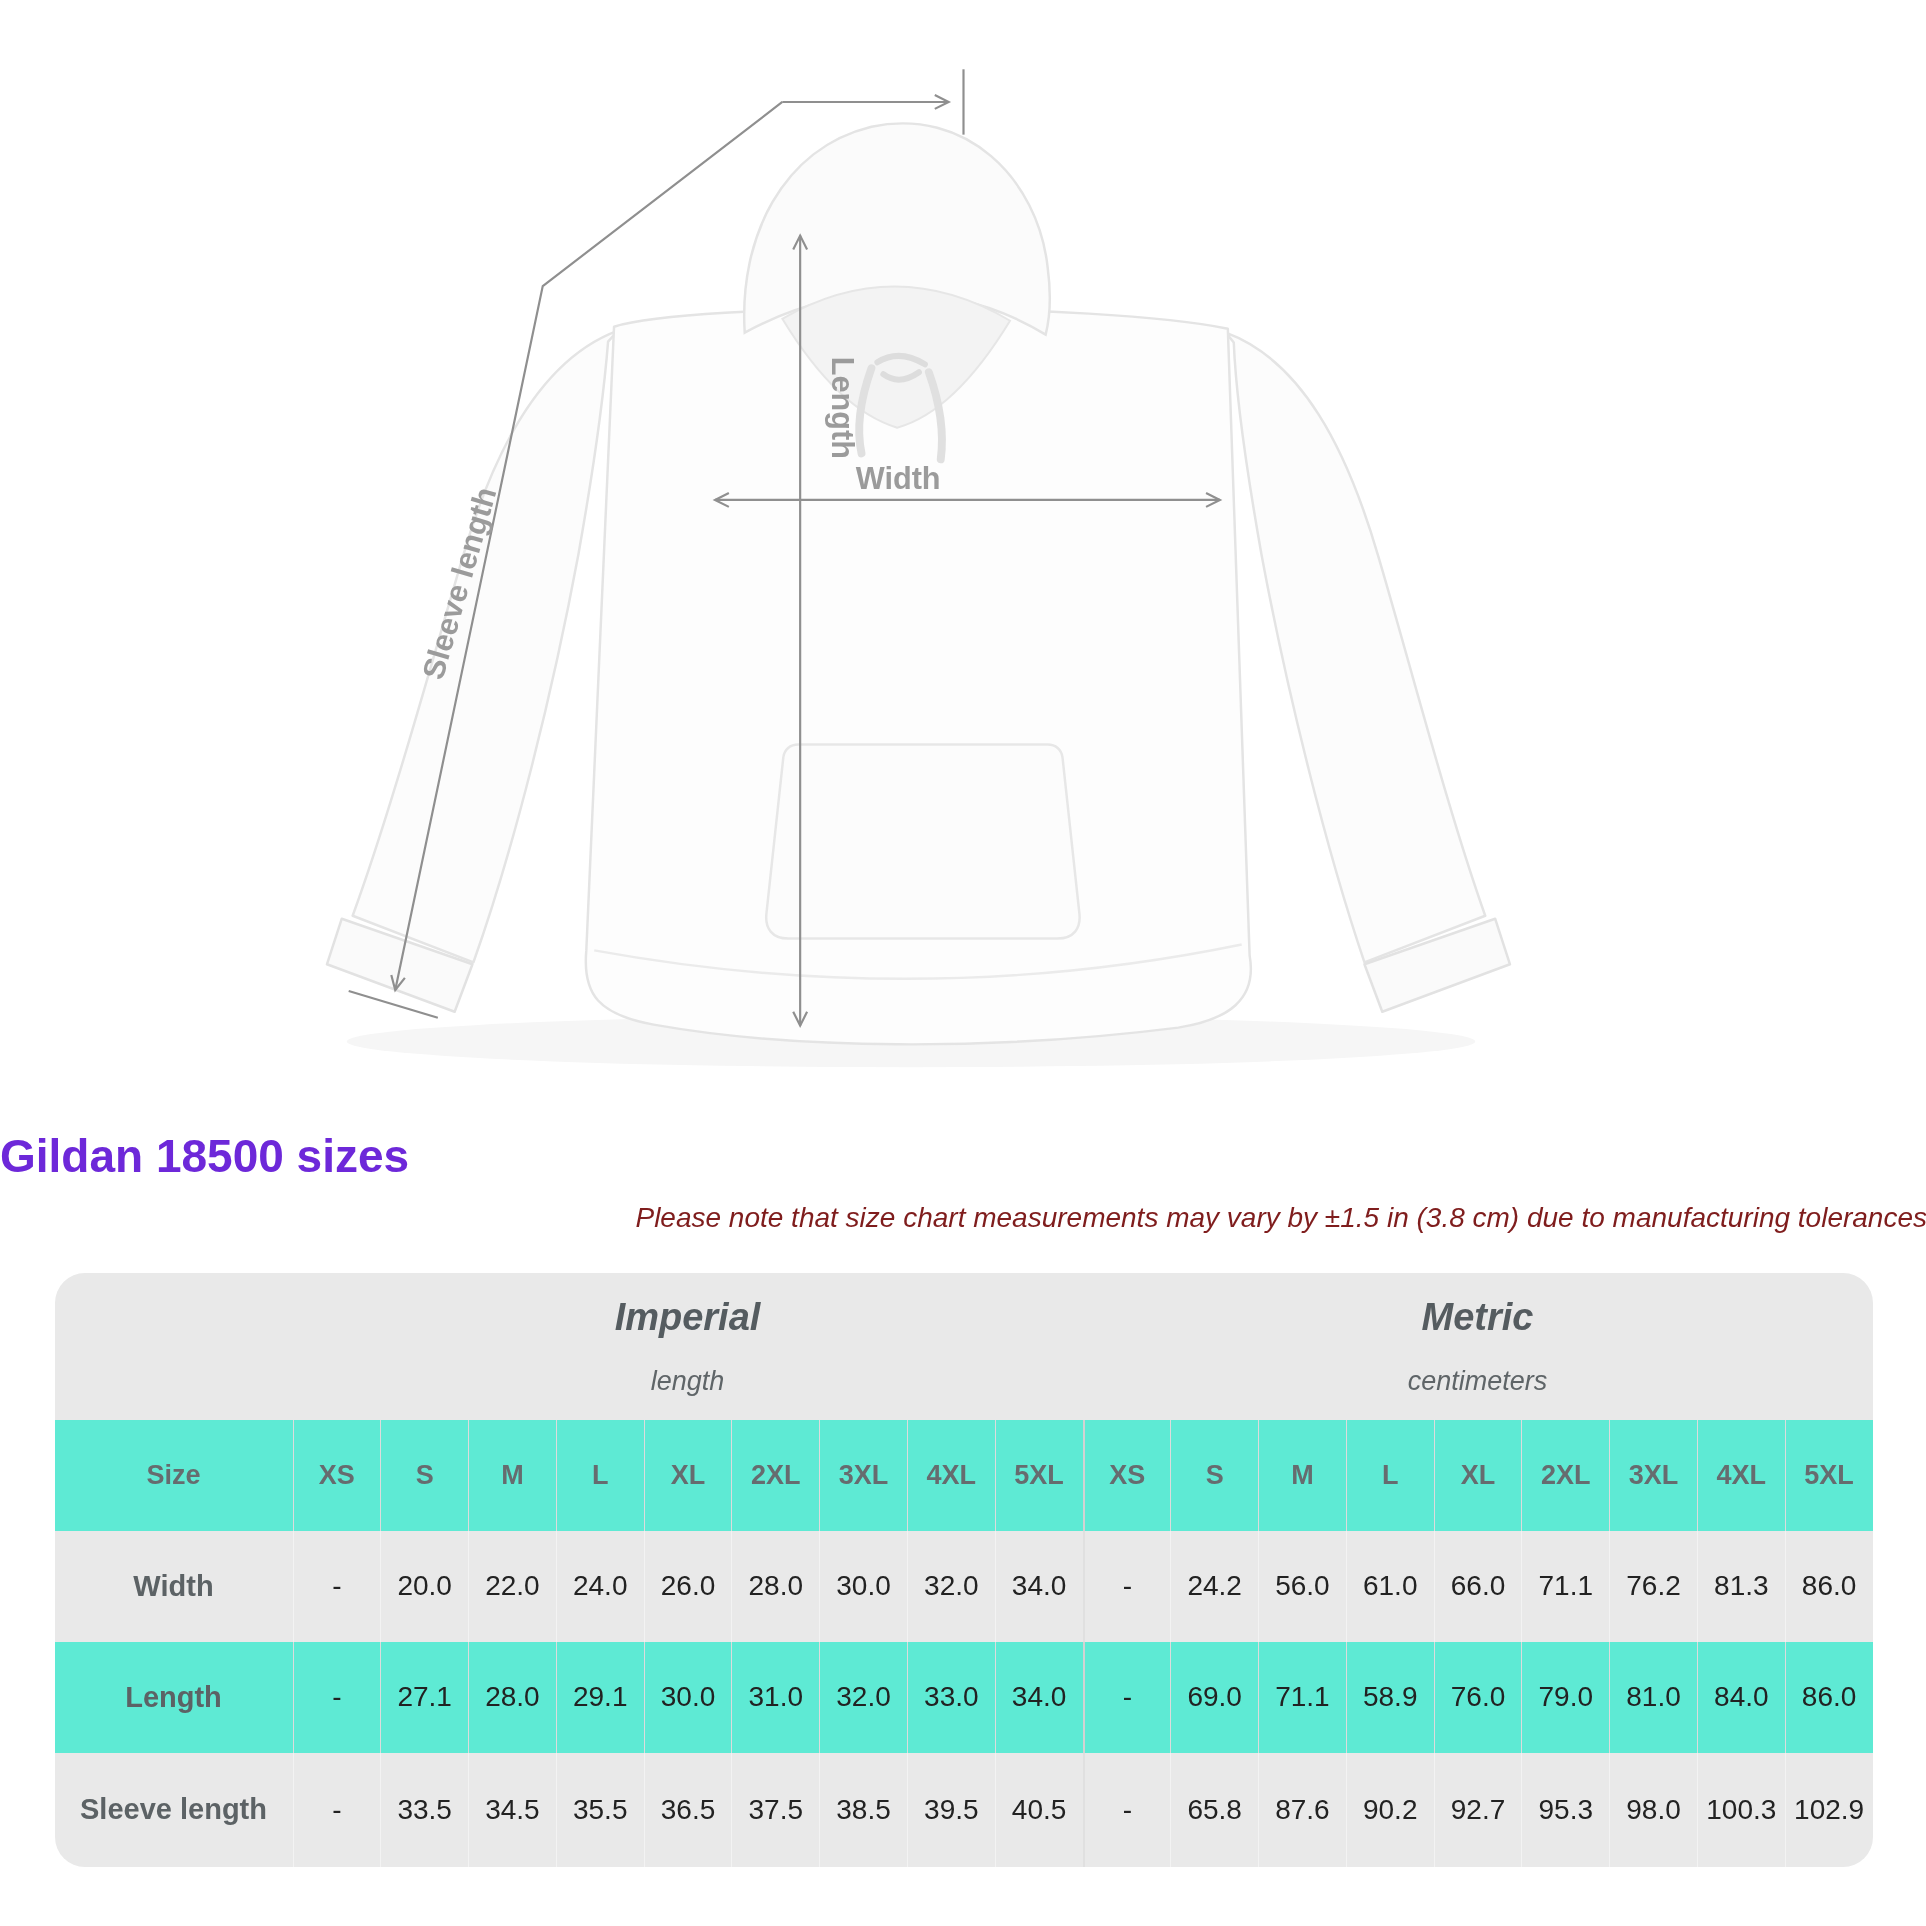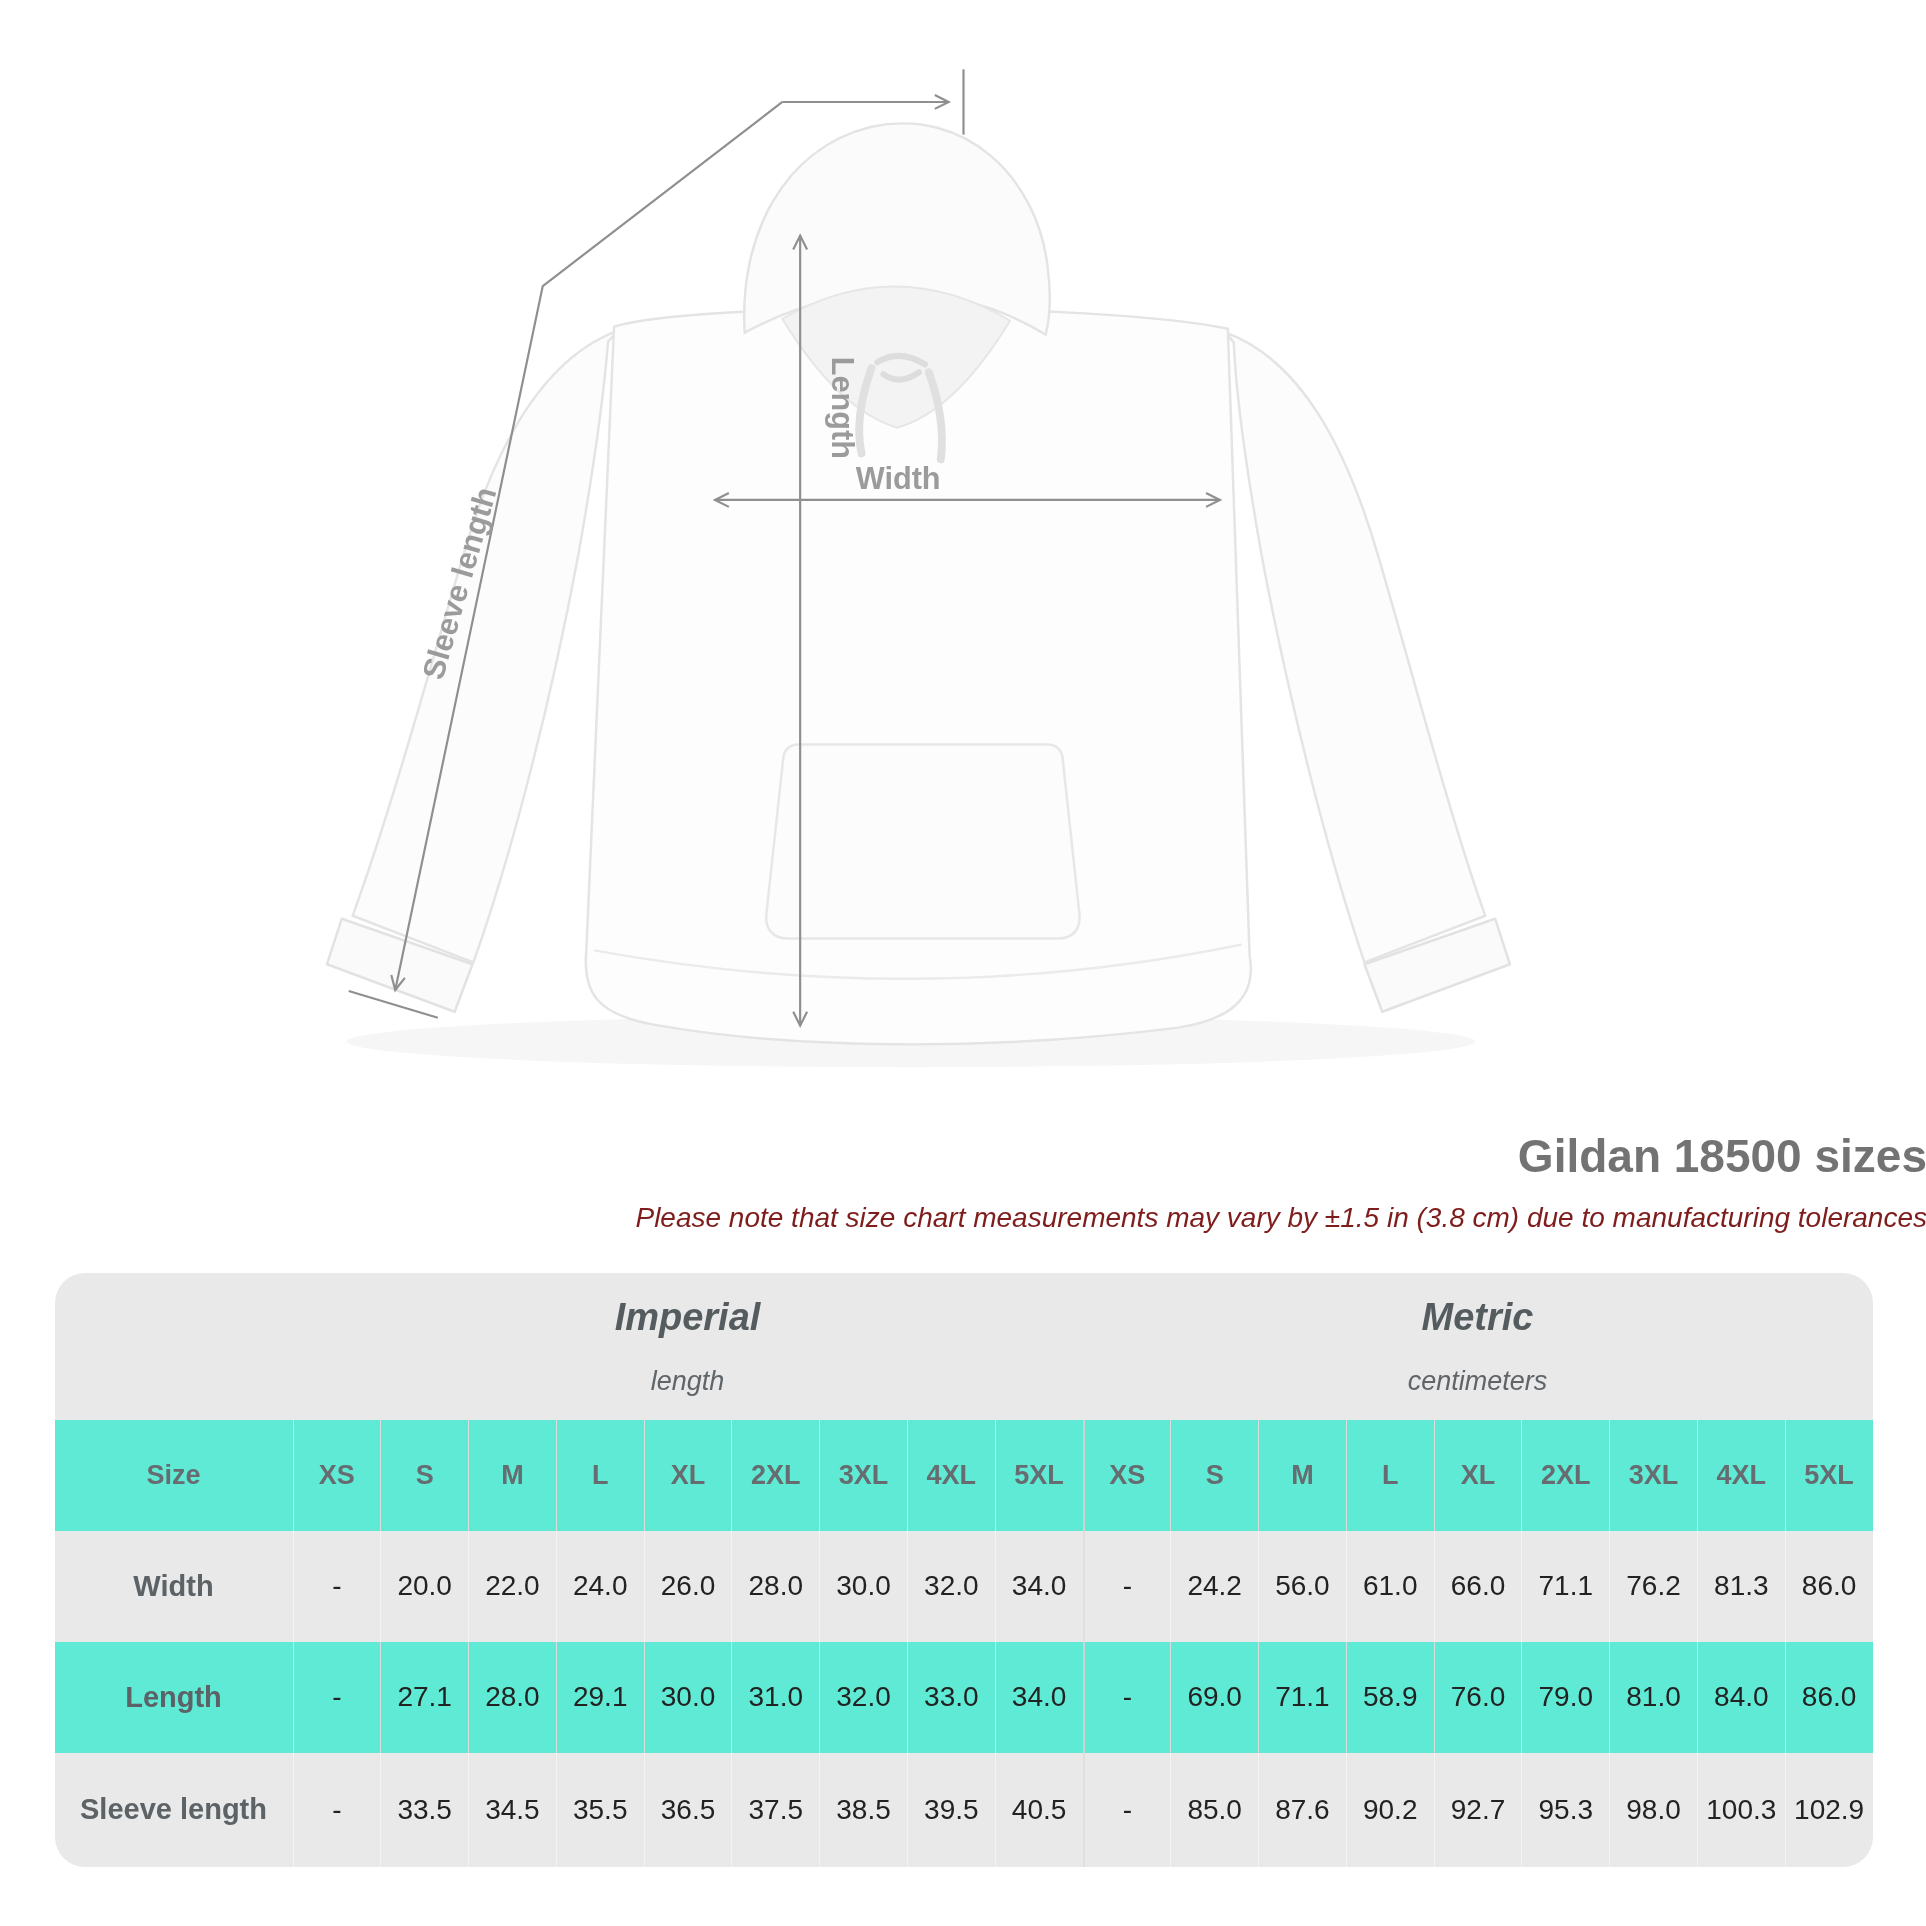--- a/index.html
+++ b/index.html
@@ -2,22 +2,22 @@
 <html><head>
 <meta charset="utf-8">
 <style>
   html,body{margin:0;padding:0;background:#fff;}
   .page{
     width:1927px;height:1927px;background:#ffffff;overflow:hidden;
     font-family:"Liberation Sans",sans-serif;
   }
   .diagram-wrap{width:1927px;height:1089px;}
   .page-title{
-    margin:44px 0 13px;text-align:right;
-    font-size:46px;font-weight:700;color:#737373;line-height:1;
+    margin:44px 0 13px;text-align:left;
+    font-size:46px;font-weight:700;color:#6d28d9;line-height:1;
   }
   .note{
     margin:22px 0 0;text-align:right;
     font-size:28px;font-style:italic;color:#7f1d1d;line-height:1.2;
   }
   .size-table{
     width:1818px;margin:38px auto 0;
     display:grid;
     grid-template-columns:238px repeat(18,1fr);
     grid-template-rows:147px 111px 111px 111px 114px;
@@ -191,21 +191,21 @@
       <div class="c val">-</div>
       <div class="c val">33.5</div>
       <div class="c val">34.5</div>
       <div class="c val">35.5</div>
       <div class="c val">36.5</div>
       <div class="c val">37.5</div>
       <div class="c val">38.5</div>
       <div class="c val">39.5</div>
       <div class="c val">40.5</div>
       <div class="c val group-sep">-</div>
-      <div class="c val">85.0</div>
+      <div class="c val">65.8</div>
       <div class="c val">87.6</div>
       <div class="c val">90.2</div>
       <div class="c val">92.7</div>
       <div class="c val">95.3</div>
       <div class="c val">98.0</div>
       <div class="c val">100.3</div>
       <div class="c val">102.9</div>
     </div>
 
   </div>

